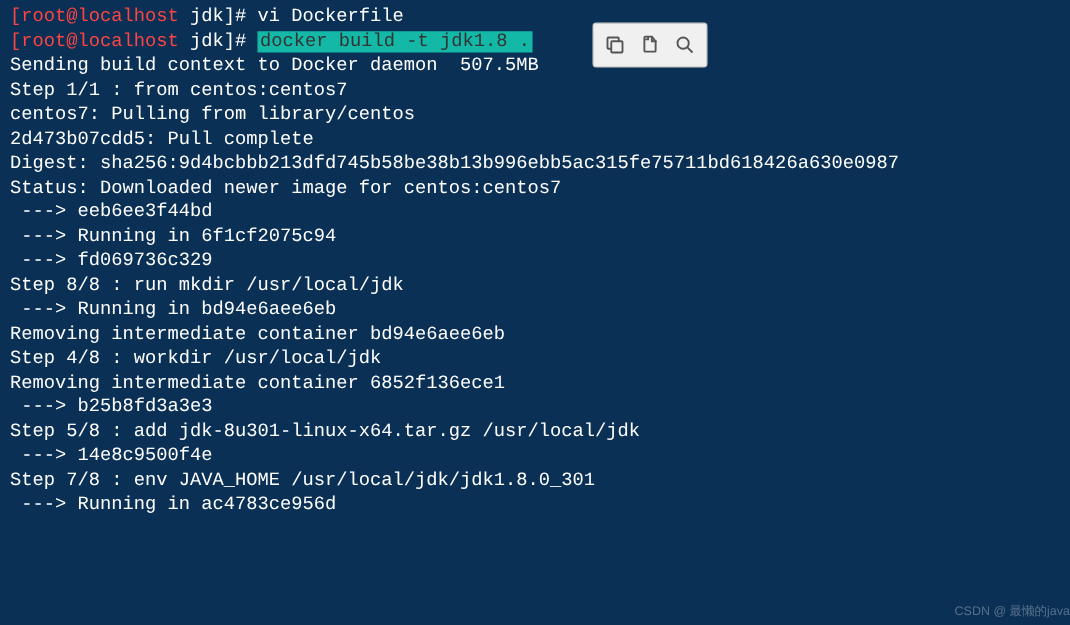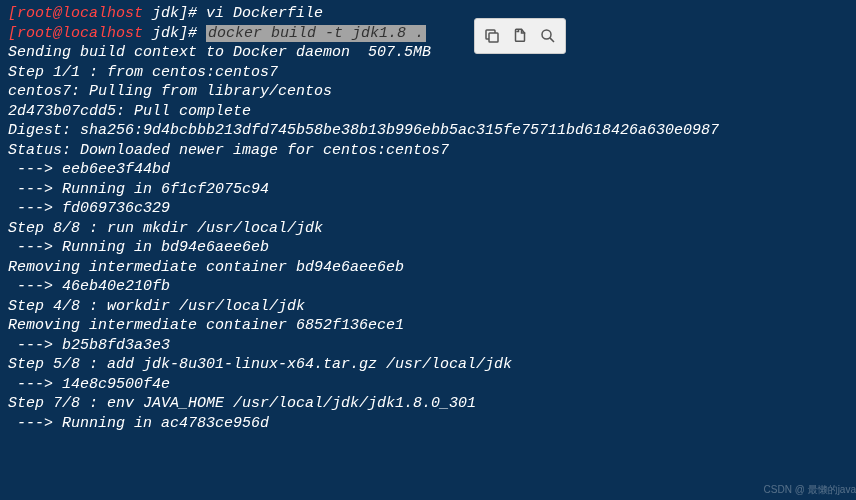--- a/index.html
+++ b/index.html
@@ -13,31 +13,30 @@
       color: #ffffff;
       font-size: 15px;
       line-height: 1.3;
       width: 856px;
       height: 500px;
       position: relative;
       overflow: hidden;
     }
     .terminal {
       padding: 4px 8px;
-      font-style: italic;
     }
     .line {
       white-space: pre;
       display: block;
     }
     .prompt-user { color: #ff4444; }
     .prompt-host { color: #ffffff; }
     .cmd { color: #ffffff; }
     .highlight {
-      background: #a3a3a3;
+      background: #14b8a6;
       color: #333333;
       padding: 0 2px;
     }
     .toolbar {
       position: absolute;
       top: 18px;
       right: 290px;
       background: #f0f0f0;
       border: 1px solid #ccc;
       border-radius: 3px;
@@ -76,21 +75,20 @@
       <div class="line">centos7: Pulling from library/centos</div>
       <div class="line">2d473b07cdd5: Pull complete</div>
       <div class="line">Digest: sha256:9d4bcbbb213dfd745b58be38b13b996ebb5ac315fe75711bd618426a630e0987</div>
       <div class="line">Status: Downloaded newer image for centos:centos7</div>
       <div class="line"> ---&gt; eeb6ee3f44bd</div>
       <div class="line"> ---&gt; Running in 6f1cf2075c94</div>
       <div class="line"> ---&gt; fd069736c329</div>
       <div class="line">Step 8/8 : run mkdir /usr/local/jdk</div>
       <div class="line"> ---&gt; Running in bd94e6aee6eb</div>
       <div class="line">Removing intermediate container bd94e6aee6eb</div>
-      <div class="line"> ---&gt; 46eb40e210fb</div>
       <div class="line">Step 4/8 : workdir /usr/local/jdk</div>
       <div class="line">Removing intermediate container 6852f136ece1</div>
       <div class="line"> ---&gt; b25b8fd3a3e3</div>
       <div class="line">Step 5/8 : add jdk-8u301-linux-x64.tar.gz /usr/local/jdk</div>
       <div class="line"> ---&gt; 14e8c9500f4e</div>
       <div class="line">Step 7/8 : env JAVA_HOME /usr/local/jdk/jdk1.8.0_301</div>
       <div class="line"> ---&gt; Running in ac4783ce956d</div>
     </div>
 </div>
 

